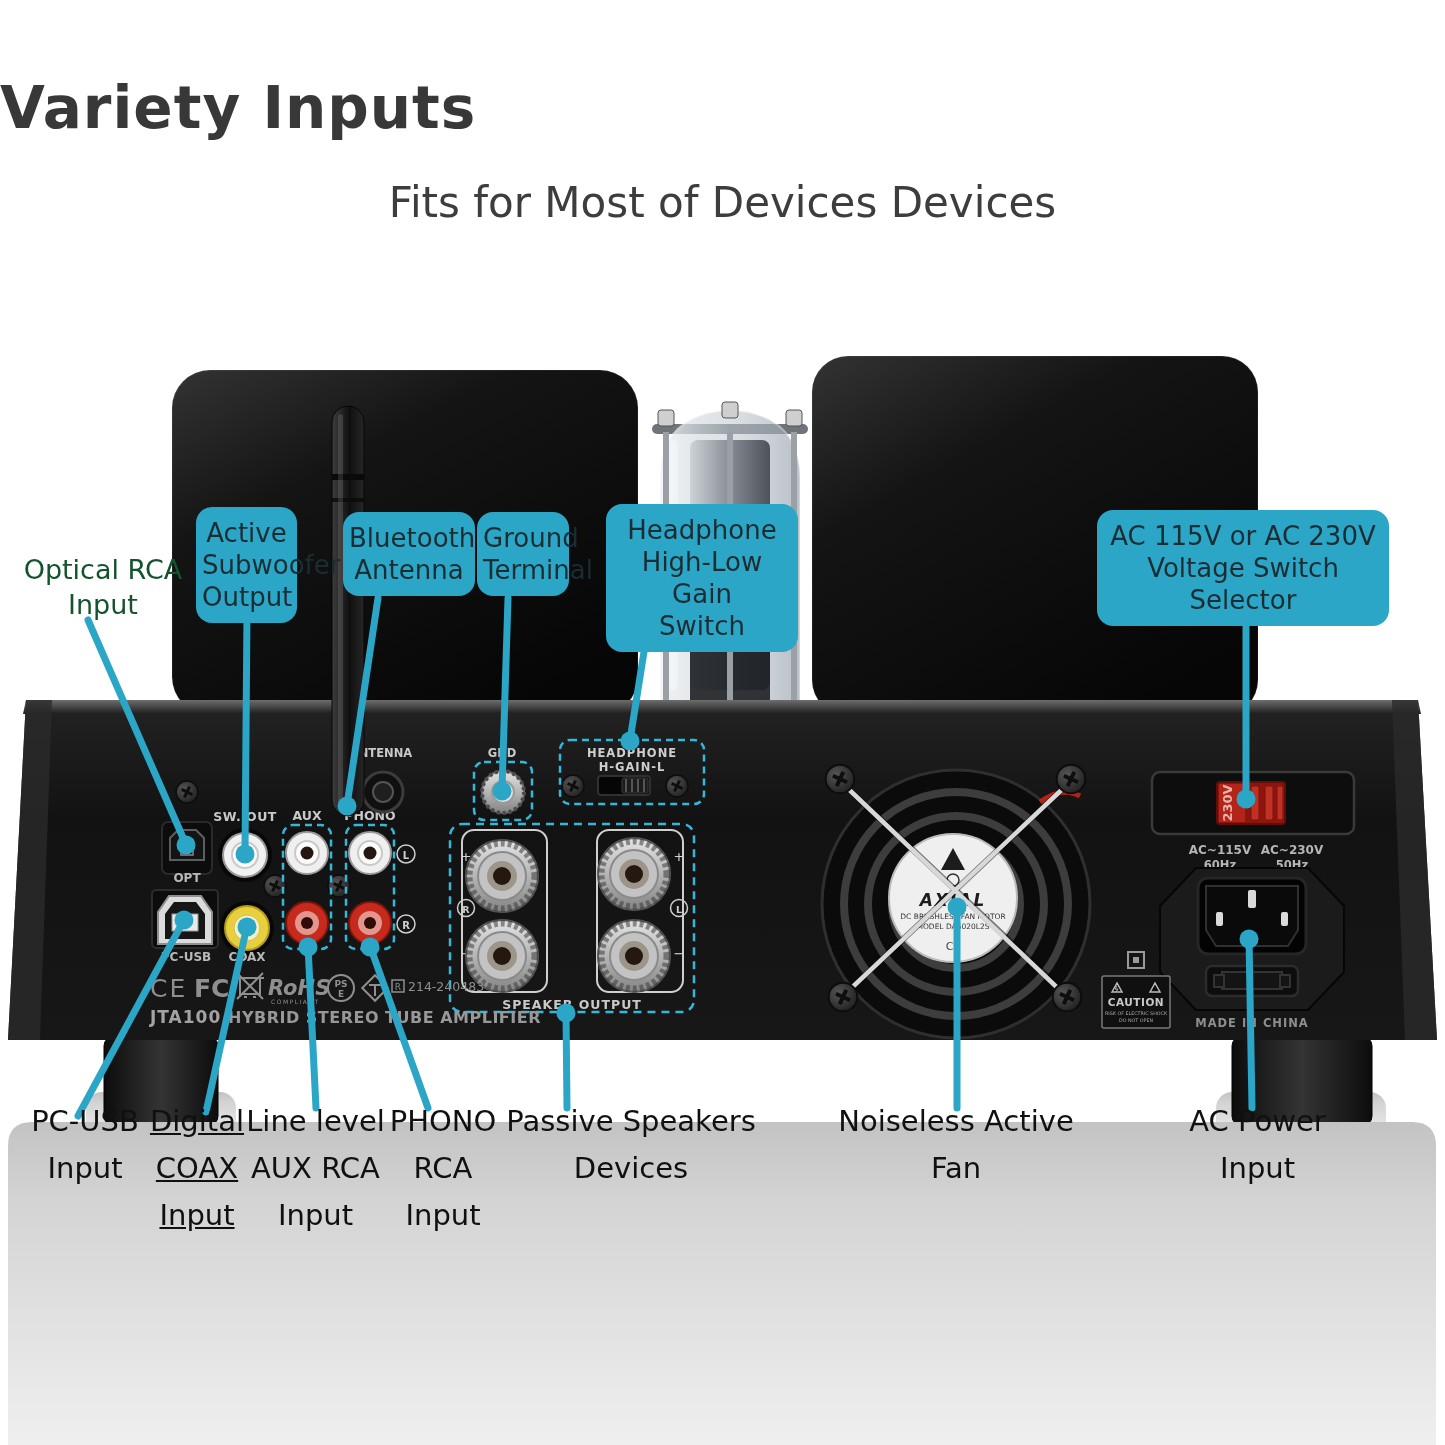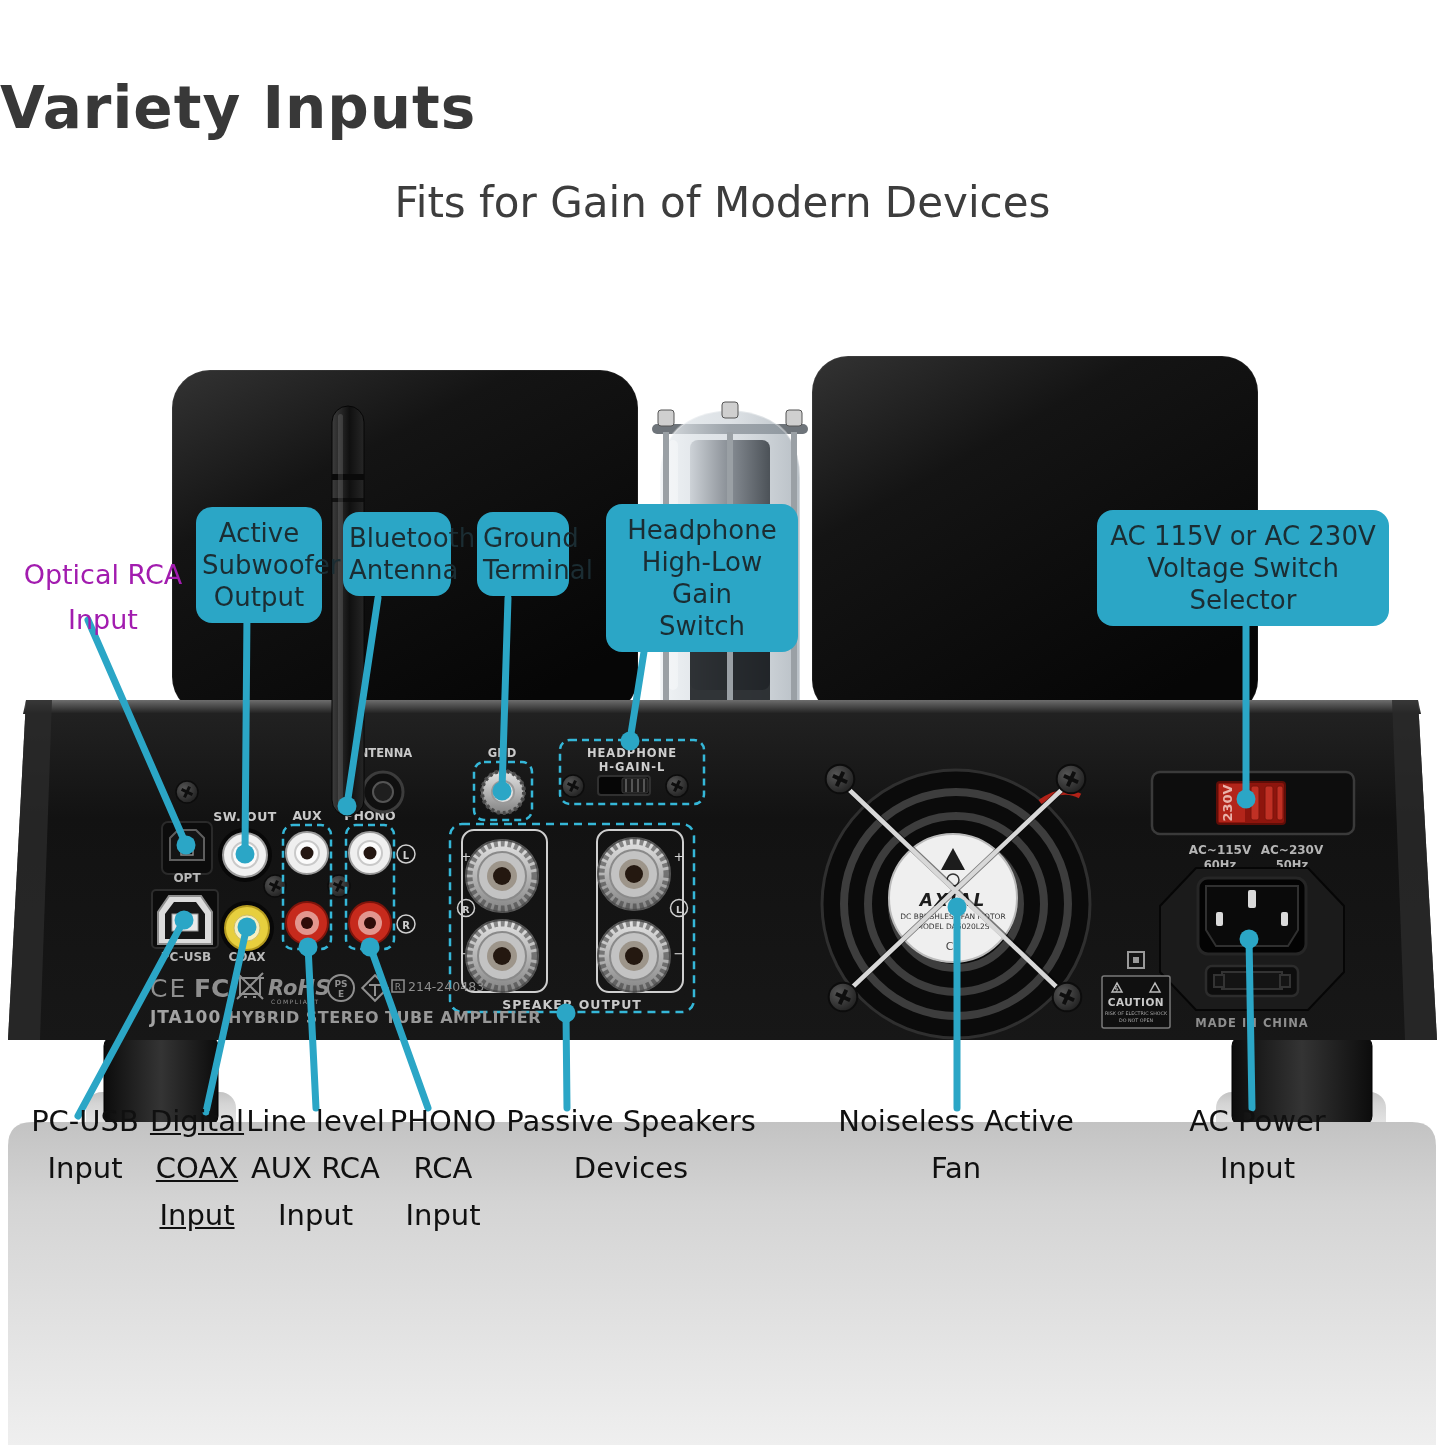--- a/index.html
+++ b/index.html
@@ -6,21 +6,21 @@
   #stage{position:relative;width:1445px;height:1445px;background:#fff;overflow:hidden;
          font-family:"DejaVu Sans","Liberation Sans",sans-serif;}
   #devsvg{position:absolute;left:0;top:0;}
   .title{position:absolute;left:0;top:74px;width:1445px;
          font-size:58px;font-weight:bold;color:#383838;letter-spacing:1px;}
   .subtitle{position:absolute;left:0;top:178px;width:1445px;text-align:center;
          font-size:42px;font-weight:400;color:#3d3d3d;}
   .callout{position:absolute;background:#2BA6C6;border-radius:16px;color:#1b2d33;
          font-size:26px;line-height:32px;text-align:center;white-space:pre-line;
          padding:10px 6px;box-sizing:border-box;}
-  .plainlabel{position:absolute;color:#a21caf;font-size:27px;line-height:45px;
+  .plainlabel{position:absolute;color:#14532d;font-size:27px;line-height:35px;
          text-align:center;white-space:pre-line;}
   .blabel{position:absolute;color:#101010;font-size:29px;line-height:47px;
          text-align:center;white-space:pre-line;top:1098px;}
   svg text{font-family:"DejaVu Sans","Liberation Sans",sans-serif;}
 </style>
 </head>
 <body>
 
 <div id="stage">
 
@@ -382,29 +382,29 @@
     <path d="M566,1012 L567,1108"></path>
         <circle cx="566" cy="1013" r="9.5" stroke="none"></circle>
     <path d="M957,906 L957,1108"></path>
         <circle cx="957" cy="907" r="9.5" stroke="none"></circle>
     <path d="M1249,938 L1252,1108"></path>
         <circle cx="1249" cy="939" r="9.5" stroke="none"></circle>
   </g>
 </svg>
 
   <div class="title">Variety Inputs</div>
-  <div class="subtitle">Fits for Gain of Modern Devices</div>
+  <div class="subtitle">Fits for Most of Devices Devices</div>
 
   <div class="plainlabel" style="left:18px;top:552px;width:170px;">Optical RCA
 Input</div>
 
-  <div class="callout" style="left:196px;top:507px;width:126px;">Active
+  <div class="callout" style="left:196px;top:507px;width:101px;">Active
 Subwoofer
 Output</div>
-  <div class="callout" style="left:343px;top:512px;width:108px;">Bluetooth
+  <div class="callout" style="left:343px;top:512px;width:132px;">Bluetooth
 Antenna</div>
   <div class="callout" style="left:477px;top:512px;width:92px;">Ground
 Terminal</div>
   <div class="callout" style="left:606px;top:504px;width:192px;">Headphone
 High-Low Gain
 Switch</div>
   <div class="callout" style="left:1097px;top:510px;width:292px;">AC 115V or AC 230V
 Voltage Switch
 Selector</div>
 

